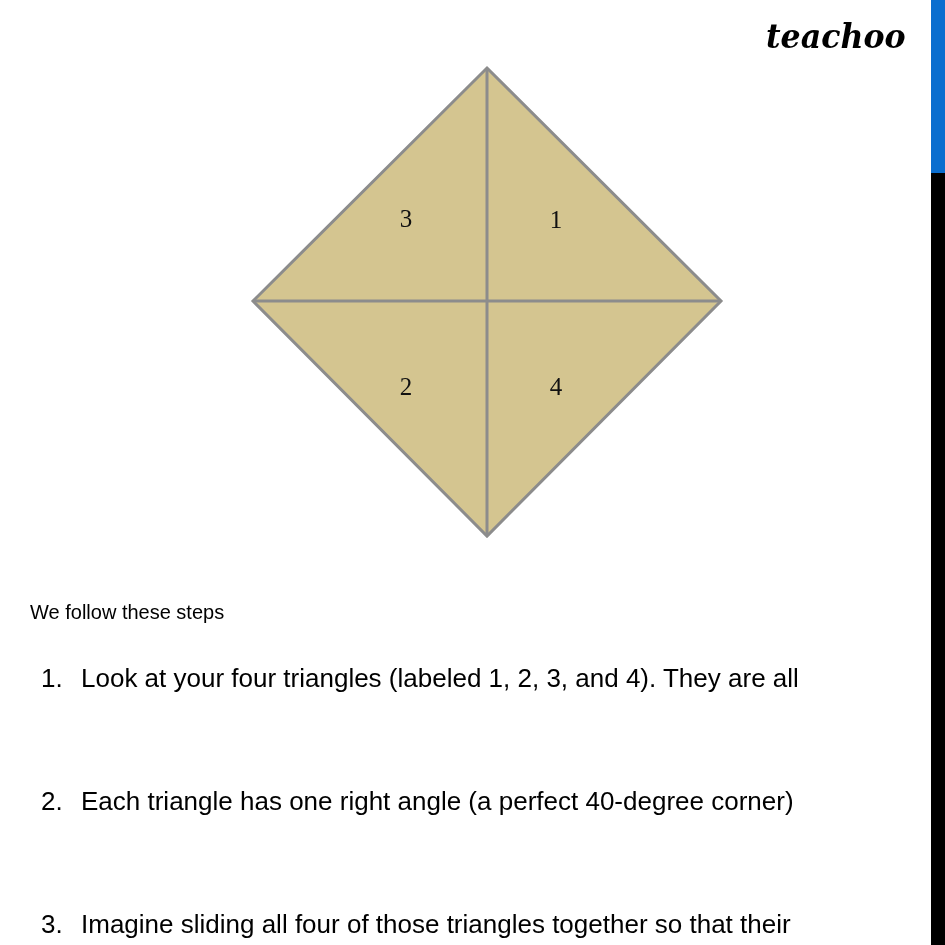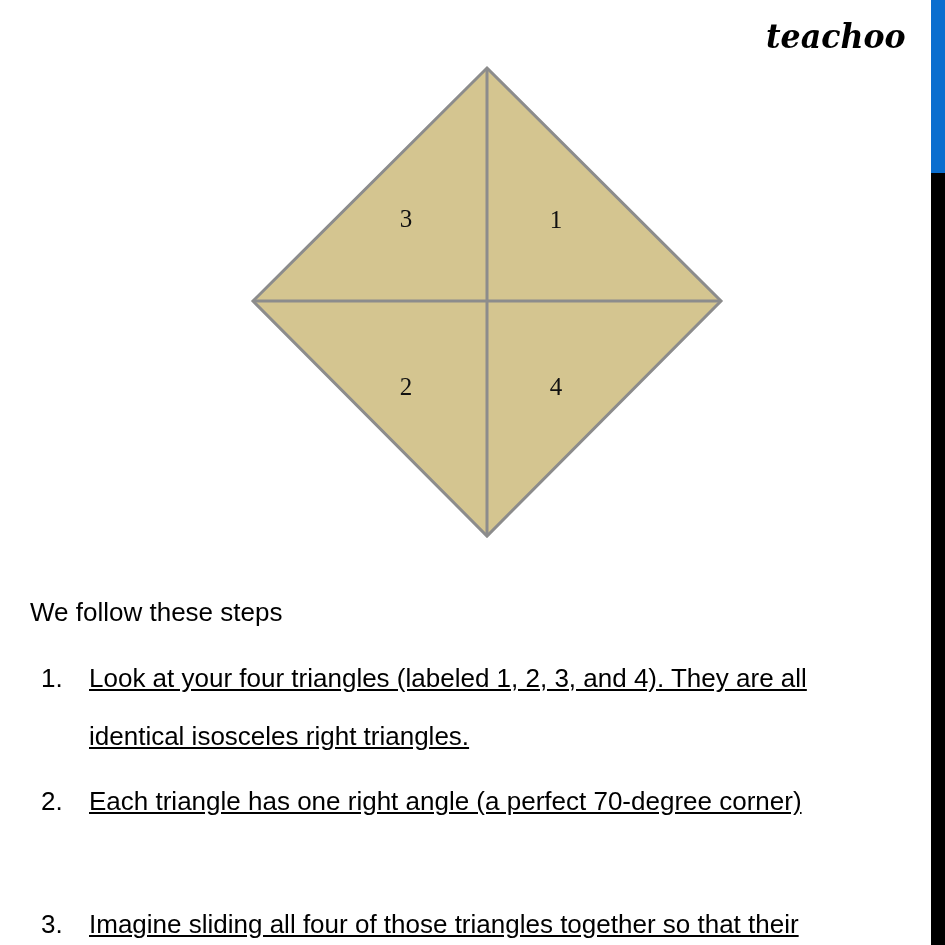--- a/index.html
+++ b/index.html
@@ -64,43 +64,42 @@
     .content {
       position: absolute;
       left: 0;
       top: 0;
       width: 930px;
     }
     .intro {
       position: absolute;
       left: 30px;
       top: 594px;
-      font-size: 26px;
+      font-size: 20px;
       line-height: 36px;
       white-space: nowrap;
     }
     .step {
       position: absolute;
       left: 0;
       width: 930px;
       font-size: 26px;
       line-height: 58px;
     }
     .step .num {
       position: absolute;
       left: 41px;
       top: 0;
       white-space: nowrap;
     }
     .step .text {
       position: absolute;
-      left: 89px;
+      left: 81px;
       top: 0;
       width: 820px;
-      text-decoration: underline;
     }
     .step .text span {
       display: block;
       white-space: nowrap;
     }
   </style>
 </head>
 <body>
 
 <div class="side-bar" style="background: rgb(0, 0, 0);">
@@ -131,28 +130,27 @@
   </svg>
 </div>
 
 <div class="content">
   <div class="intro">We follow these steps</div>
 
   <div class="step" style="top:649px;">
     <span class="num">1.</span>
     <div class="text">
       <span>Look at your four triangles (labeled 1, 2, 3, and 4). They are all</span>
-      <span>identical isosceles right triangles.</span>
     </div>
   </div>
 
   <div class="step" style="top:772px;">
     <span class="num">2.</span>
     <div class="text">
-      <span>Each triangle has one right angle (a perfect 70-degree corner)</span>
+      <span>Each triangle has one right angle (a perfect 40-degree corner)</span>
     </div>
   </div>
 
   <div class="step" style="top:895px;">
     <span class="num">3.</span>
     <div class="text">
       <span>Imagine sliding all four of those triangles together so that their</span>
     </div>
   </div>
 </div>

